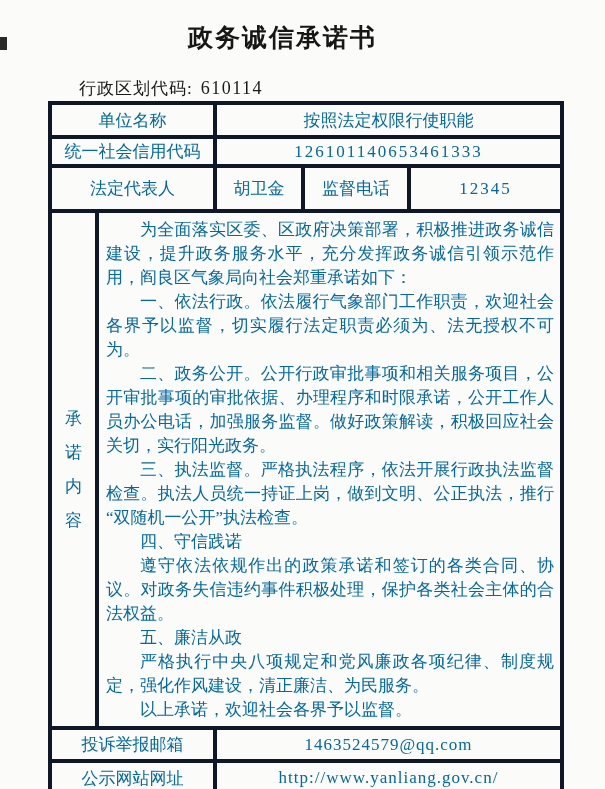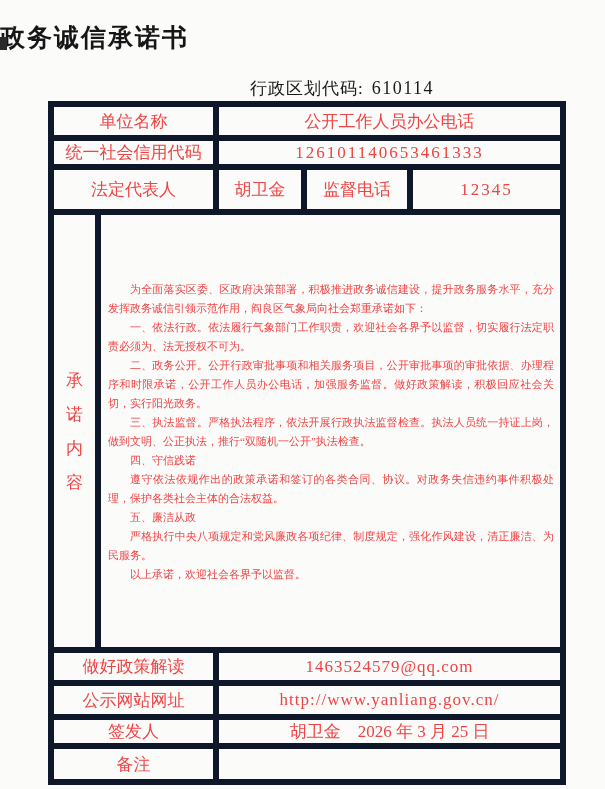--- a/index.html
+++ b/index.html
@@ -17,53 +17,53 @@
   .scan-mark {
     position: absolute;
     left: 0; top: 37px;
     width: 7px; height: 13px;
     background: #2a2a2a;
   }
   .doc-title {
     margin-top: 21px;
     width: 100%;
     padding-right: 40px;
+    text-align: center;
     font-size: 25px;
     font-weight: bold;
     letter-spacing: 2px;
     color: #161616;
   }
   .admin-code {
     margin-top: 23px;
     margin-left: 79px;
     font-size: 17px;
     letter-spacing: 1px;
     color: #1a1a1a;
-    text-align: center;
   }
   .admin-code .code-value {
     margin-left: 8px;
     letter-spacing: 1.5px;
     font-size: 18px;
   }
   table.doc-table {
     position: absolute;
     left: 48px;
     top: 101px;
     width: 512px;
     border-collapse: collapse;
     table-layout: fixed;
     border: 2px solid #1a1a1a;
   }
   table.doc-table td {
-    border: 6px solid #0f172a;
+    border: 4px solid #0f172a;
     text-align: center;
     vertical-align: middle;
     font-size: 17px;
-    color: #ef4444;
+    color: #0369a1;
     overflow: hidden;
   }
   .r1 td { height: 34px; }
   .r2 td { height: 29px; }
   .r3 td { height: 45px; }
   .r4 td { height: 438px; }
   .r5 td { height: 33px; }
   .r6 td { height: 34px; }
   .r7 td { height: 28px; }
   .r8 td { height: 36px; }
@@ -78,22 +78,22 @@
     gap: 15px;
     font-size: 17px;
     line-height: 19px;
   }
   td.content-cell {
     text-align: justify;
     vertical-align: top;
     padding: 5px 6px 4px 7px;
   }
   td.content-cell p {
-    font-size: 11px;
-    line-height: 19px;
+    font-size: 17px;
+    line-height: 24px;
     text-indent: 2em;
     text-align: justify;
     text-align-last: left;
     letter-spacing: 0;
   }
 </style>
 </head>
 <body>
 
 <div class="page">
@@ -111,21 +111,21 @@
       <col style="width:47px">
       <col style="width:118px">
       <col style="width:88px">
       <col style="width:106px">
       <col style="width:153px">
     </colgroup>
 
     <tbody>
         <tr class="r1">
       <td colspan="2">单位名称</td>
-      <td colspan="3">公开工作人员办公电话</td>
+      <td colspan="3">按照法定权限行使职能</td>
     </tr>
 
     <tr class="r2">
       <td colspan="2">统一社会信用代码</td>
       <td colspan="3" class="num-cell">126101140653461333</td>
     </tr>
 
     <tr class="r3">
       <td colspan="2">法定代表人</td>
       <td>胡卫金</td>
@@ -149,21 +149,21 @@
         <p>三、执法监督。严格执法程序，依法开展行政执法监督检查。执法人员统一持证上岗，做到文明、公正执法，推行“双随机一公开”执法检查。</p>
         <p>四、守信践诺</p>
         <p>遵守依法依规作出的政策承诺和签订的各类合同、协议。对政务失信违约事件积极处理，保护各类社会主体的合法权益。</p>
         <p>五、廉洁从政</p>
         <p>严格执行中央八项规定和党风廉政各项纪律、制度规定，强化作风建设，清正廉洁、为民服务。</p>
         <p>以上承诺，欢迎社会各界予以监督。</p>
       </td>
     </tr>
 
     <tr class="r5">
-      <td colspan="2">做好政策解读</td>
+      <td colspan="2">投诉举报邮箱</td>
       <td colspan="3" class="latin-cell">1463524579@qq.com</td>
     </tr>
 
     <tr class="r6">
       <td colspan="2">公示网站网址</td>
       <td colspan="3" class="latin-cell">http://www.yanliang.gov.cn/</td>
     </tr>
 
     <tr class="r7">
       <td colspan="2">签发人</td>

